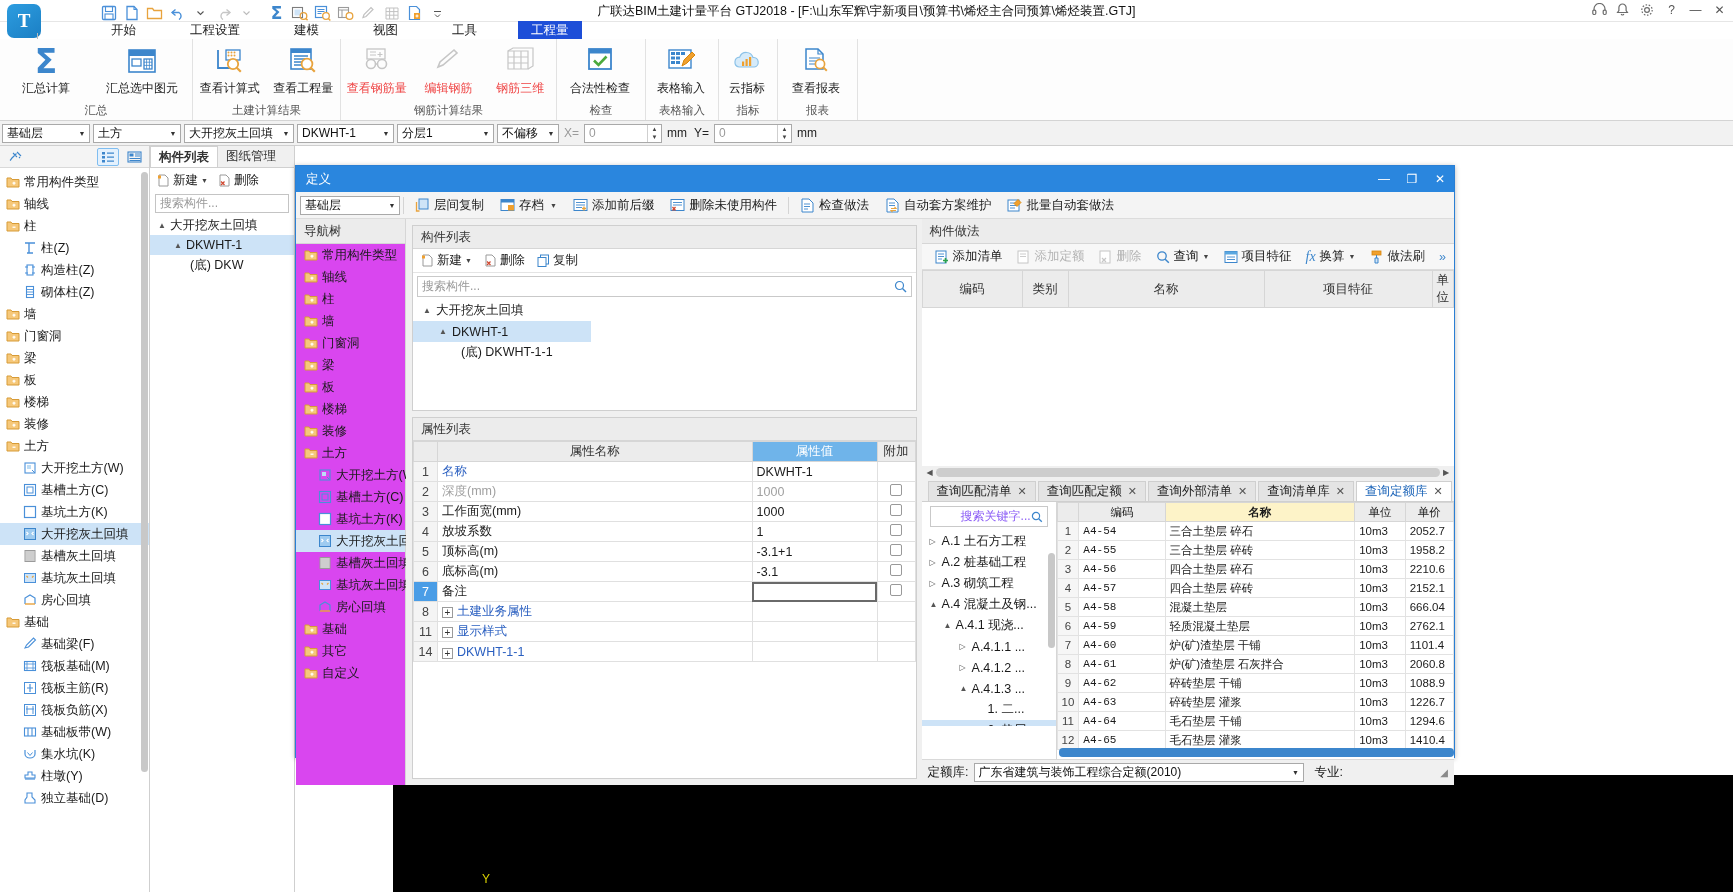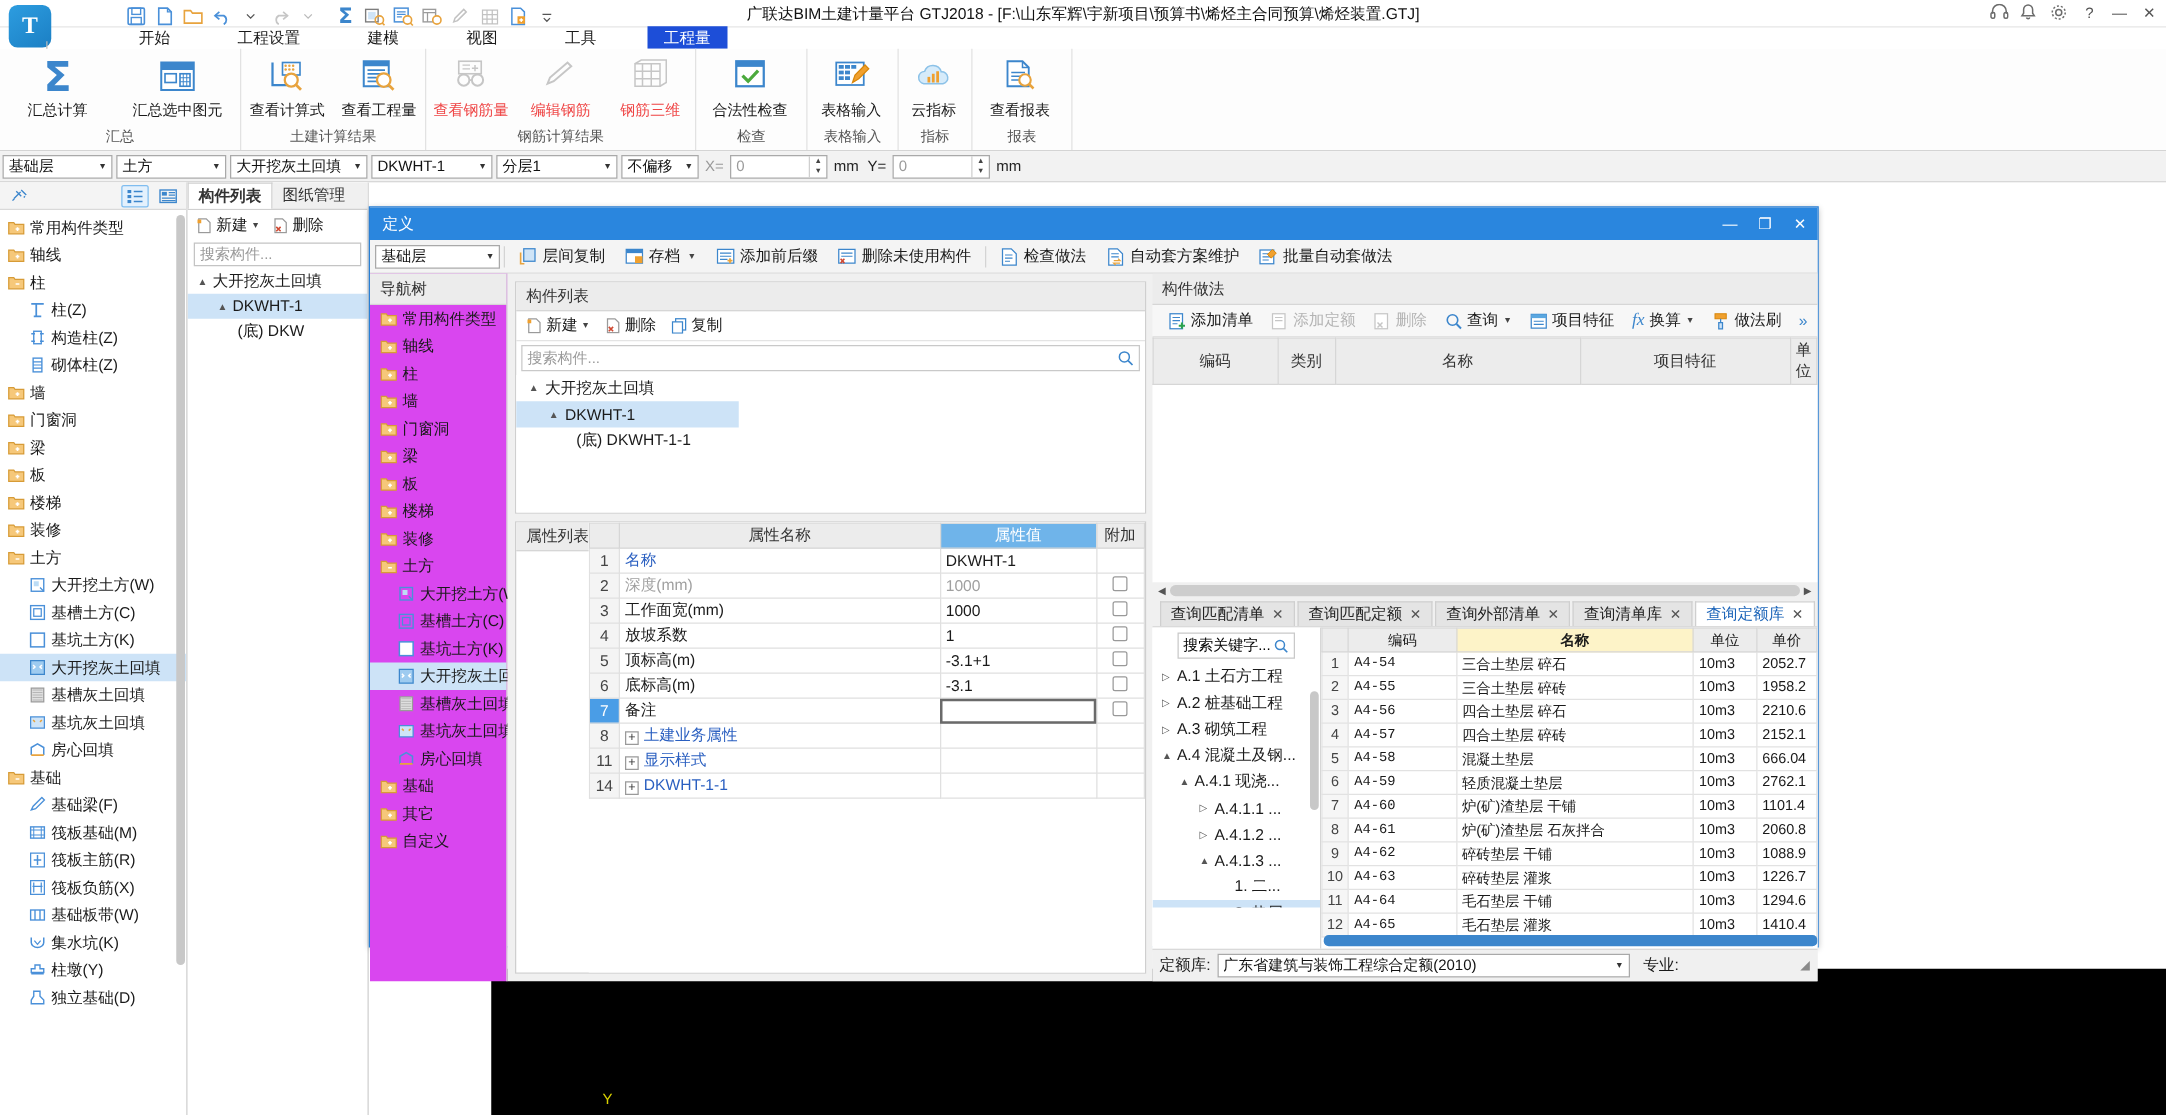--- a/index.html
+++ b/index.html
@@ -184,21 +184,21 @@
   .hscroll .bar { flex:1; height:9px; background:#cdcdcd; border-radius:5px; }
 
   
   .qtabs { height:22px; display:flex; align-items:flex-end; padding-left:6px; gap:2px; background:#f0f0f0; }
   .qtab { height:20px; display:flex; align-items:center; gap:6px; padding:0 8px; font-size:12.5px; background:#e4e4e4; border:1px solid #cfcfcf; border-bottom:none; color:#222; }
   .qtab.active { background:#fff; color:#1a63b8; }
   .qtab .x { font-size:11px; color:#555; }
 
   .qbody { flex:1; display:flex; background:#fff; border-top:1px solid #cfcfcf; }
   .qleft { width:135px; border-right:1px solid #d6d6d6; background:#fff; }
-  .qsearch { height:21px; margin:4px 20px; border:1px solid #c9c9c9; display:flex; align-items:center; padding:0 4px; font-size:12px; color:#000000; }
+  .qsearch { height:21px; margin:4px 8px; border:1px solid #c9c9c9; display:flex; align-items:center; padding:0 4px; font-size:12px; color:#8b5cf6;text-align:right; }
   .qsearch .s { flex:1; }
   .qnode { height:21px; display:flex; align-items:center; gap:3px; font-size:12.5px; padding-left:8px; white-space:nowrap; }
   .qnode.l2 { padding-left:22px; }
   .qnode.l3 { padding-left:38px; }
   .qnode.l4 { padding-left:54px; }
   .qnode.sel { background:#cde3f7; }
   .tri { font-size:8px; color:#555; width:9px; display:inline-block; }
 
   table.deft { width:100%; border-collapse:collapse; font-size:11.5px; }
   table.deft th { background:#ececec; border:1px solid #d6d6d6; height:19px; font-weight:normal; }
@@ -1230,21 +1230,21 @@
             <div class="ctree-node l2 sel" style="width:178px;">
               <span class="tri">▲</span>
               <span>DKWHT-1</span>
             </div>
             <div class="ctree-node l3">
               <span>(底) DKWHT-1-1</span>
             </div>
           </div>
         </div>
 
-        <div class="box" style="flex:1;margin-bottom:6px;display:flex;flex-direction:row;">
+        <div class="box" style="flex:1;margin-bottom:6px;display:flex;flex-direction:column;">
           <div class="box-hd">属性列表</div>
           <div style="flex:1;background:#fff;overflow:hidden;">
             <table class="props">
               <thead>
                 <tr>
                   <th style="width:24px;border-right:1px solid #d6d6d6;"></th>
                   <th>属性名称</th>
                   <th class="valhdr" style="width:125px;">属性值</th>
                   <th style="width:38px;">附加</th>
                 </tr>

